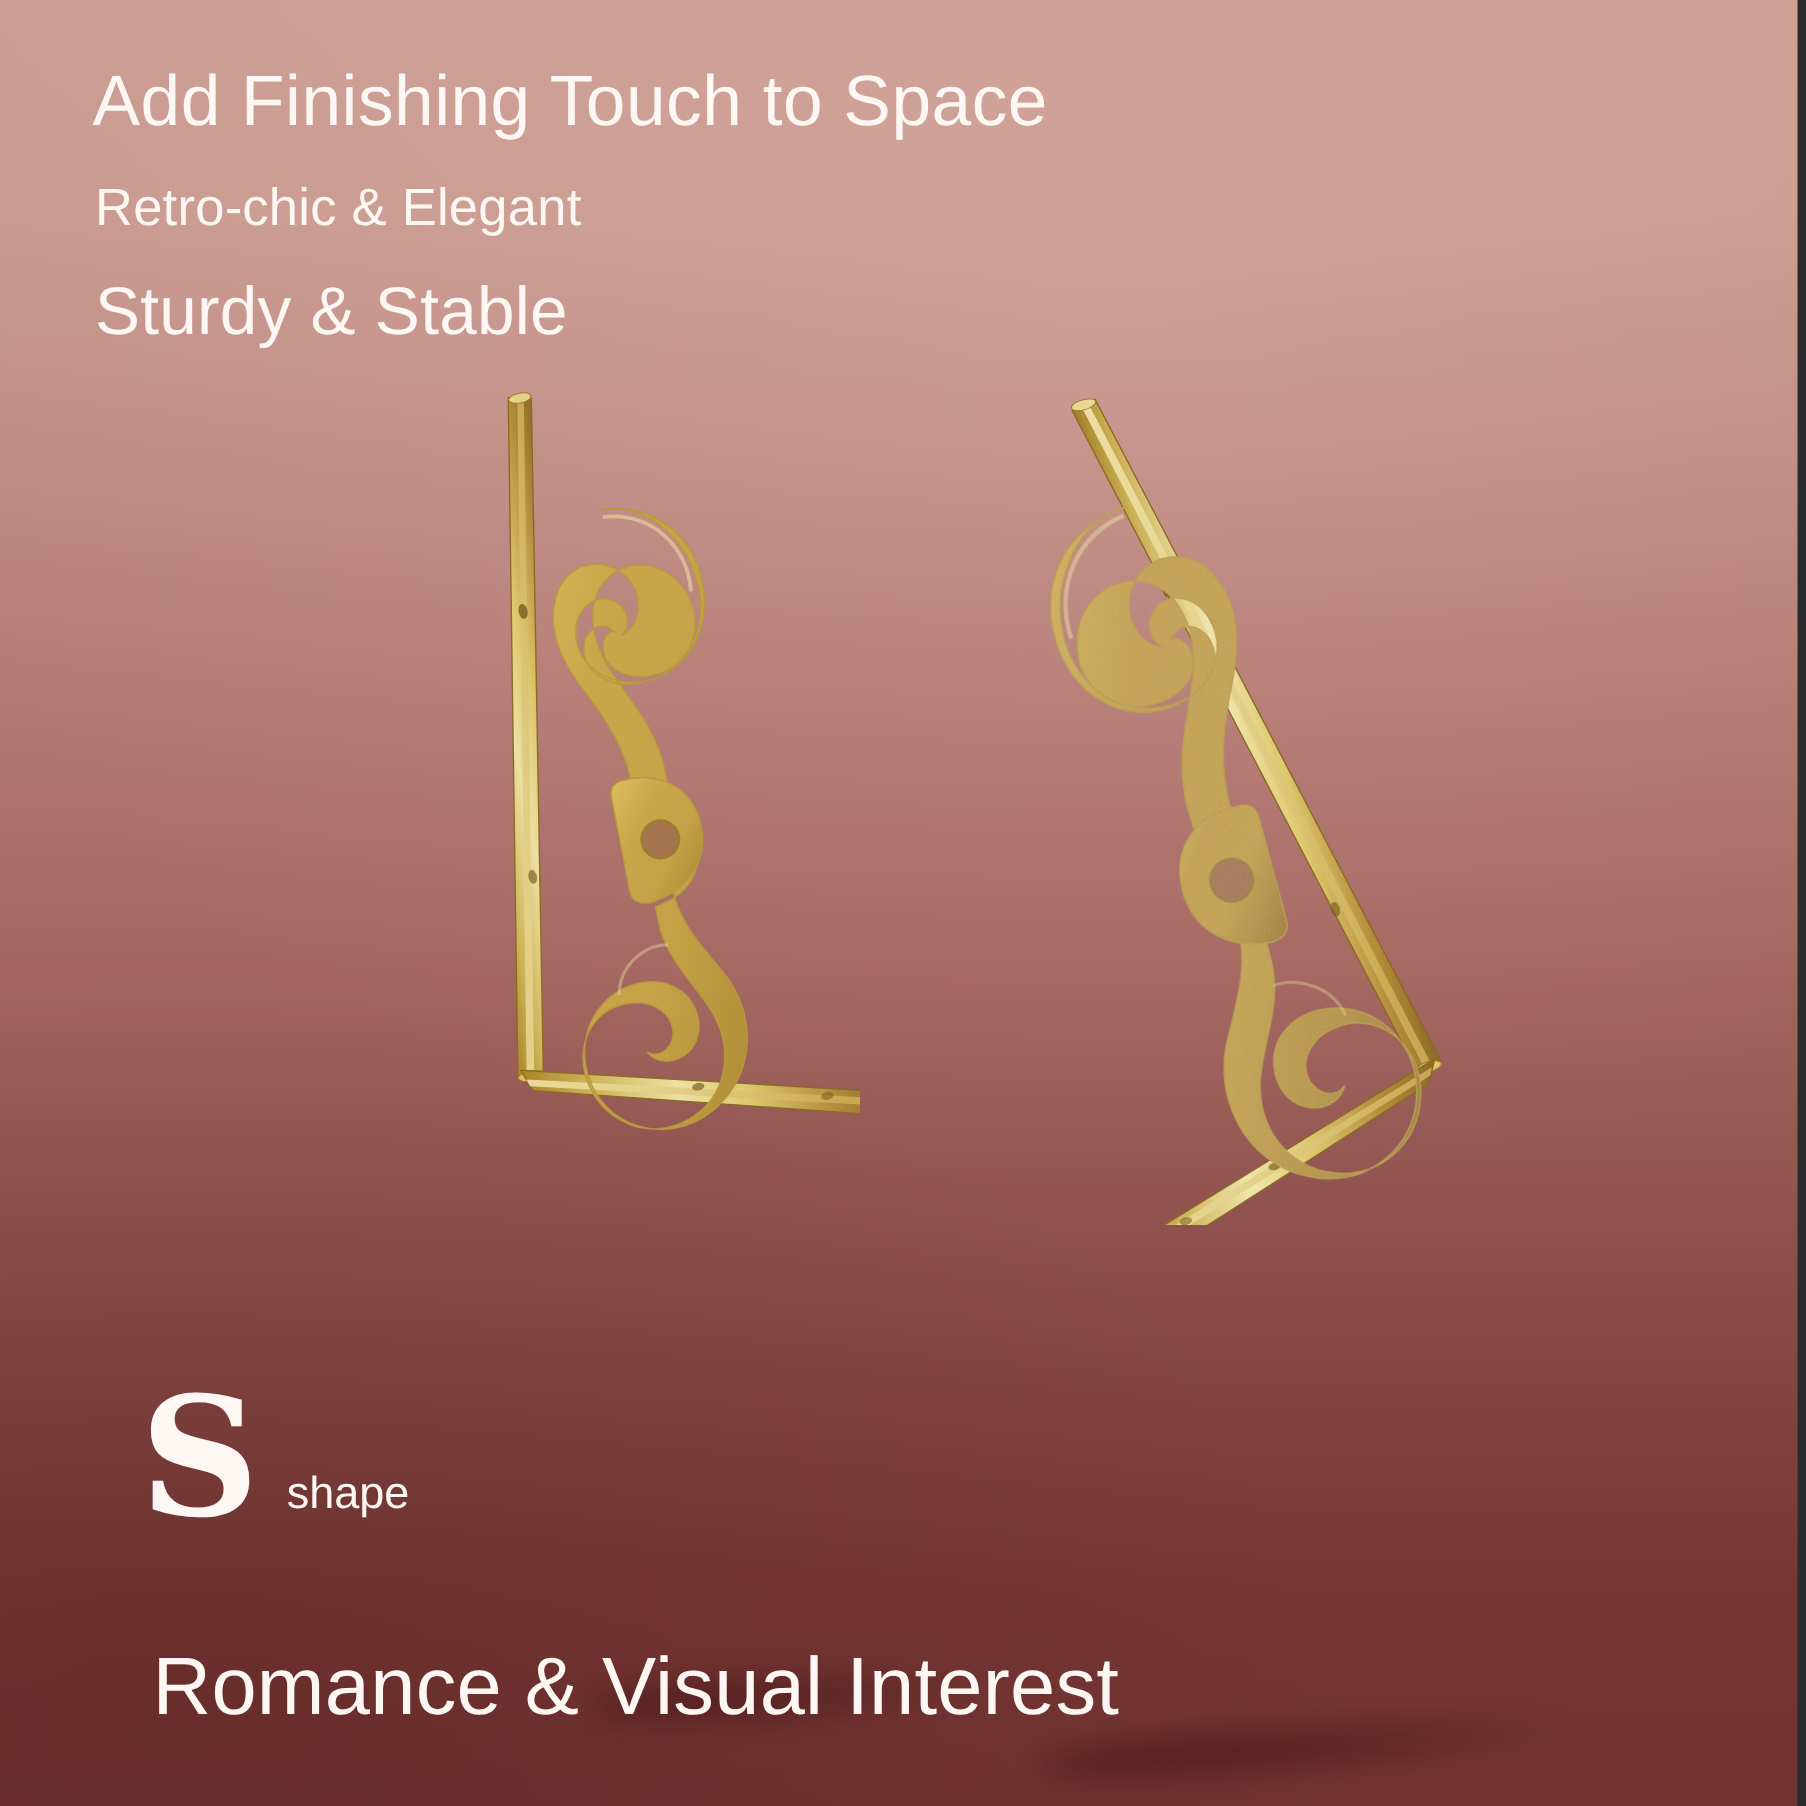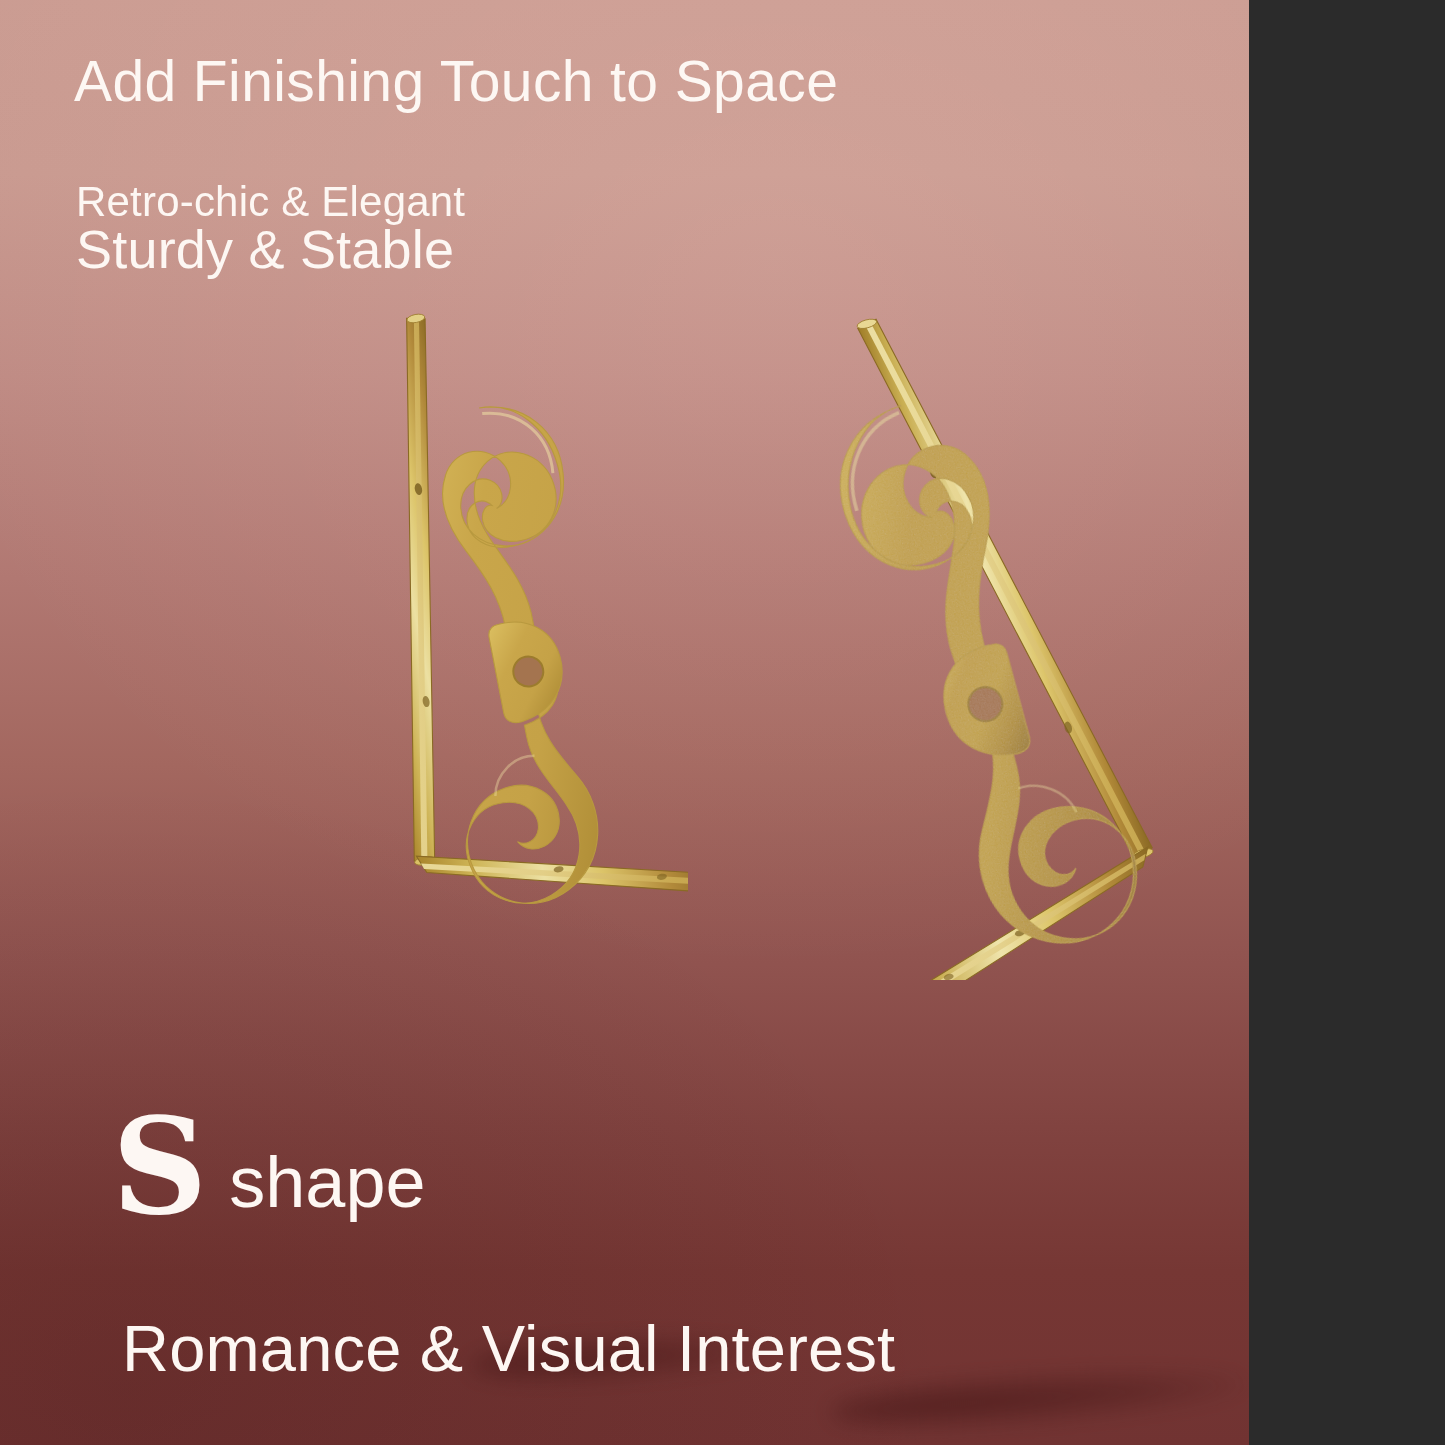--- a/index.html
+++ b/index.html
@@ -2,21 +2,21 @@
 <html><head>
 <meta charset="utf-8">
 <style>
   html, body {
     margin: 0;
     padding: 0;
     background: #2b2b2b;
   }
   #stage {
     position: relative;
-    width: 1249px;
+    width: 1438px;
     height: 1445px;
     overflow: hidden;
     font-family: "Liberation Sans", sans-serif;
     
     background:
       linear-gradient(180deg,
         #cb9c92 0%,
         #c99a90 12%,
         #bf8b84 26%,
         #b17872 40%,
@@ -50,21 +50,20 @@
     top: 48px;
     font-size: 57px;
     font-weight: 400;
     letter-spacing: 0.4px;
   }
   #sub1 {
     left: 76px;
     top: 142px;
     font-size: 42px;
     font-weight: 400;
-    margin-top: 36px;
   }
   #sub2 {
     left: 76px;
     top: 218px;
     font-size: 54px;
     font-weight: 400;
   }
 
   #shape-label {
     position: absolute;
@@ -77,21 +76,21 @@
   #shape-letter {
     color: #fdf7f3;
     font-family: "DejaVu Serif", serif;
     font-size: 132px;
     font-weight: 700;
     line-height: 0.9;
     letter-spacing: 0px;
   }
   #shape-word {
     color: #fdf7f3;
-    font-size: 72px;
+    font-size: 36px;
     font-weight: 400;
     margin-left: 22px;
     position: relative;
     top: -6px;
   }
 
   #footer-caption {
     left: 122px;
     top: 1311px;
     font-size: 65px;

